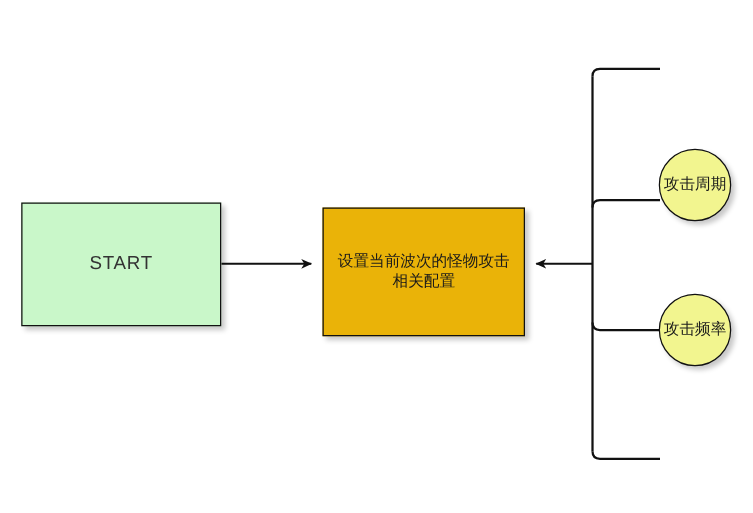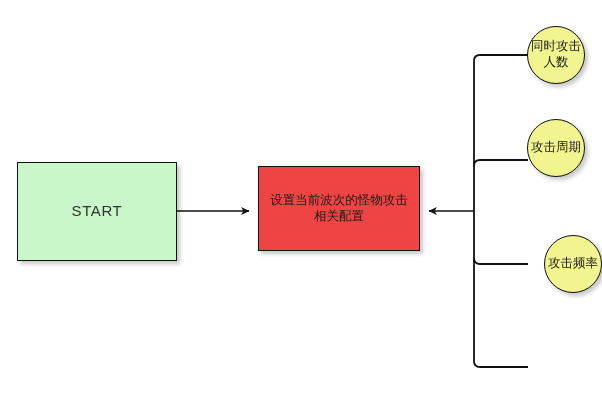--- a/index.html
+++ b/index.html
@@ -45,43 +45,43 @@
     height: 99px;
     background: #c9f7c9;
     font-size: 15px;
     color: #333333;
     letter-spacing: 0.6px;
   }
   .node-process {
     left: 258px;
     top: 166px;
     width: 162px;
-    height: 85px;
-    background: #ef4444;
+    height: 103px;
+    background: #eab308;
     font-size: 12.5px;
     padding: 0 6px;
     text-align: center;
   }
   .node-process .label {
     display: block;
     width: 100%;
   }
   .node-ellipse {
     width: 58px;
     height: 58px;
     border-radius: 50%;
     background: #f2f58f;
     border: 1.3px solid #111111;
     box-shadow: 3px 3px 4px rgba(0,0,0,0.22);
     font-size: 12.5px;
     padding: 0 2px;
   }
   .e1 { left: 527px; top: 26px; }
   .e2 { left: 527px; top: 119px; }
-  .e3 { left: 527px; top: 235px; margin-left: 17px; }
+  .e3 { left: 527px; top: 235px; }
   .e4 { left: 527px; top: 338px; }
 </style>
 </head>
 <body>
 
 <div id="canvas">
 
   <svg class="edges" viewBox="0 0 602 410" width="602" height="410" xmlns="http://www.w3.org/2000/svg">
     <defs>
       <marker id="arrowhead" markerWidth="9" markerHeight="9" refX="8" refY="4.5" orient="auto" markerUnits="userSpaceOnUse">
@@ -105,26 +105,20 @@
   </svg>
 
   <div class="node node-rect node-start">
     <span>START</span>
   </div>
 
   <div class="node node-rect node-process">
     <span class="label">设置当前波次的怪物攻击相关配置</span>
   </div>
 
-  <div class="node node-ellipse e1">
-    <span>
-      <span>同时攻击</span><br>
-      <span>人数</span>
-    </span>
-  </div>
 
   <div class="node node-ellipse e2">
     <span>攻击周期</span>
   </div>
 
   <div class="node node-ellipse e3">
     <span>攻击频率</span>
   </div>
 
 

